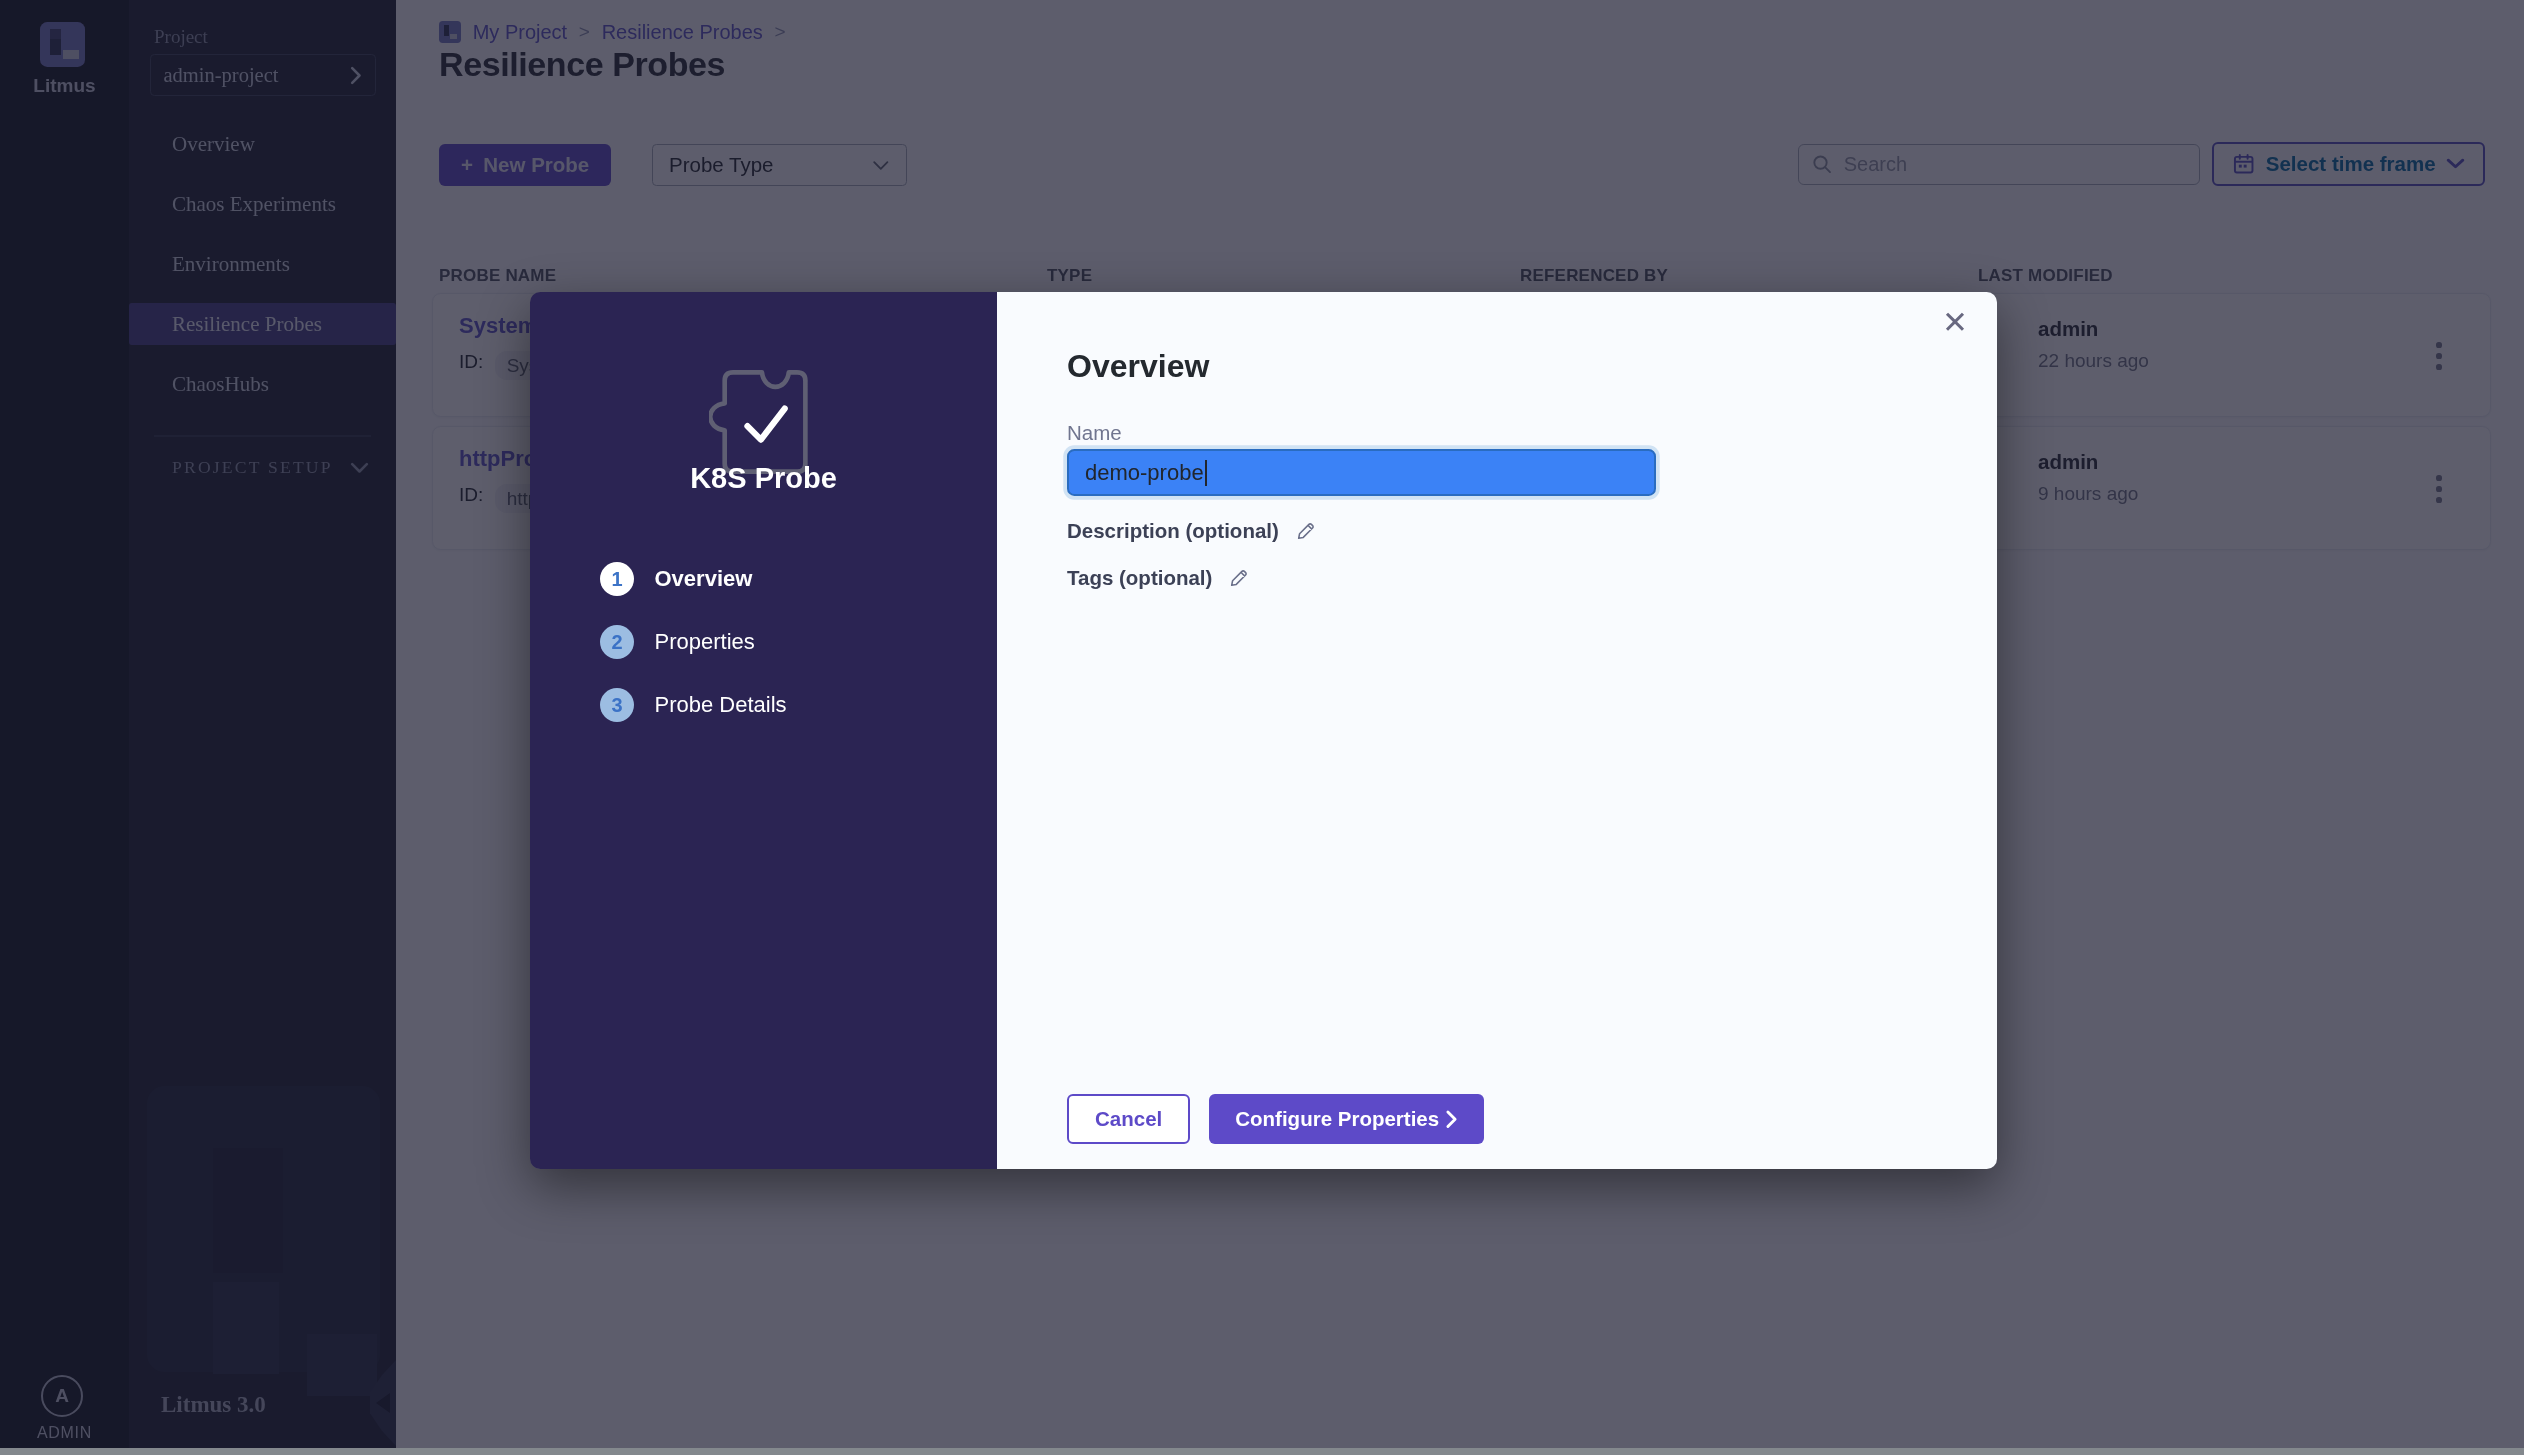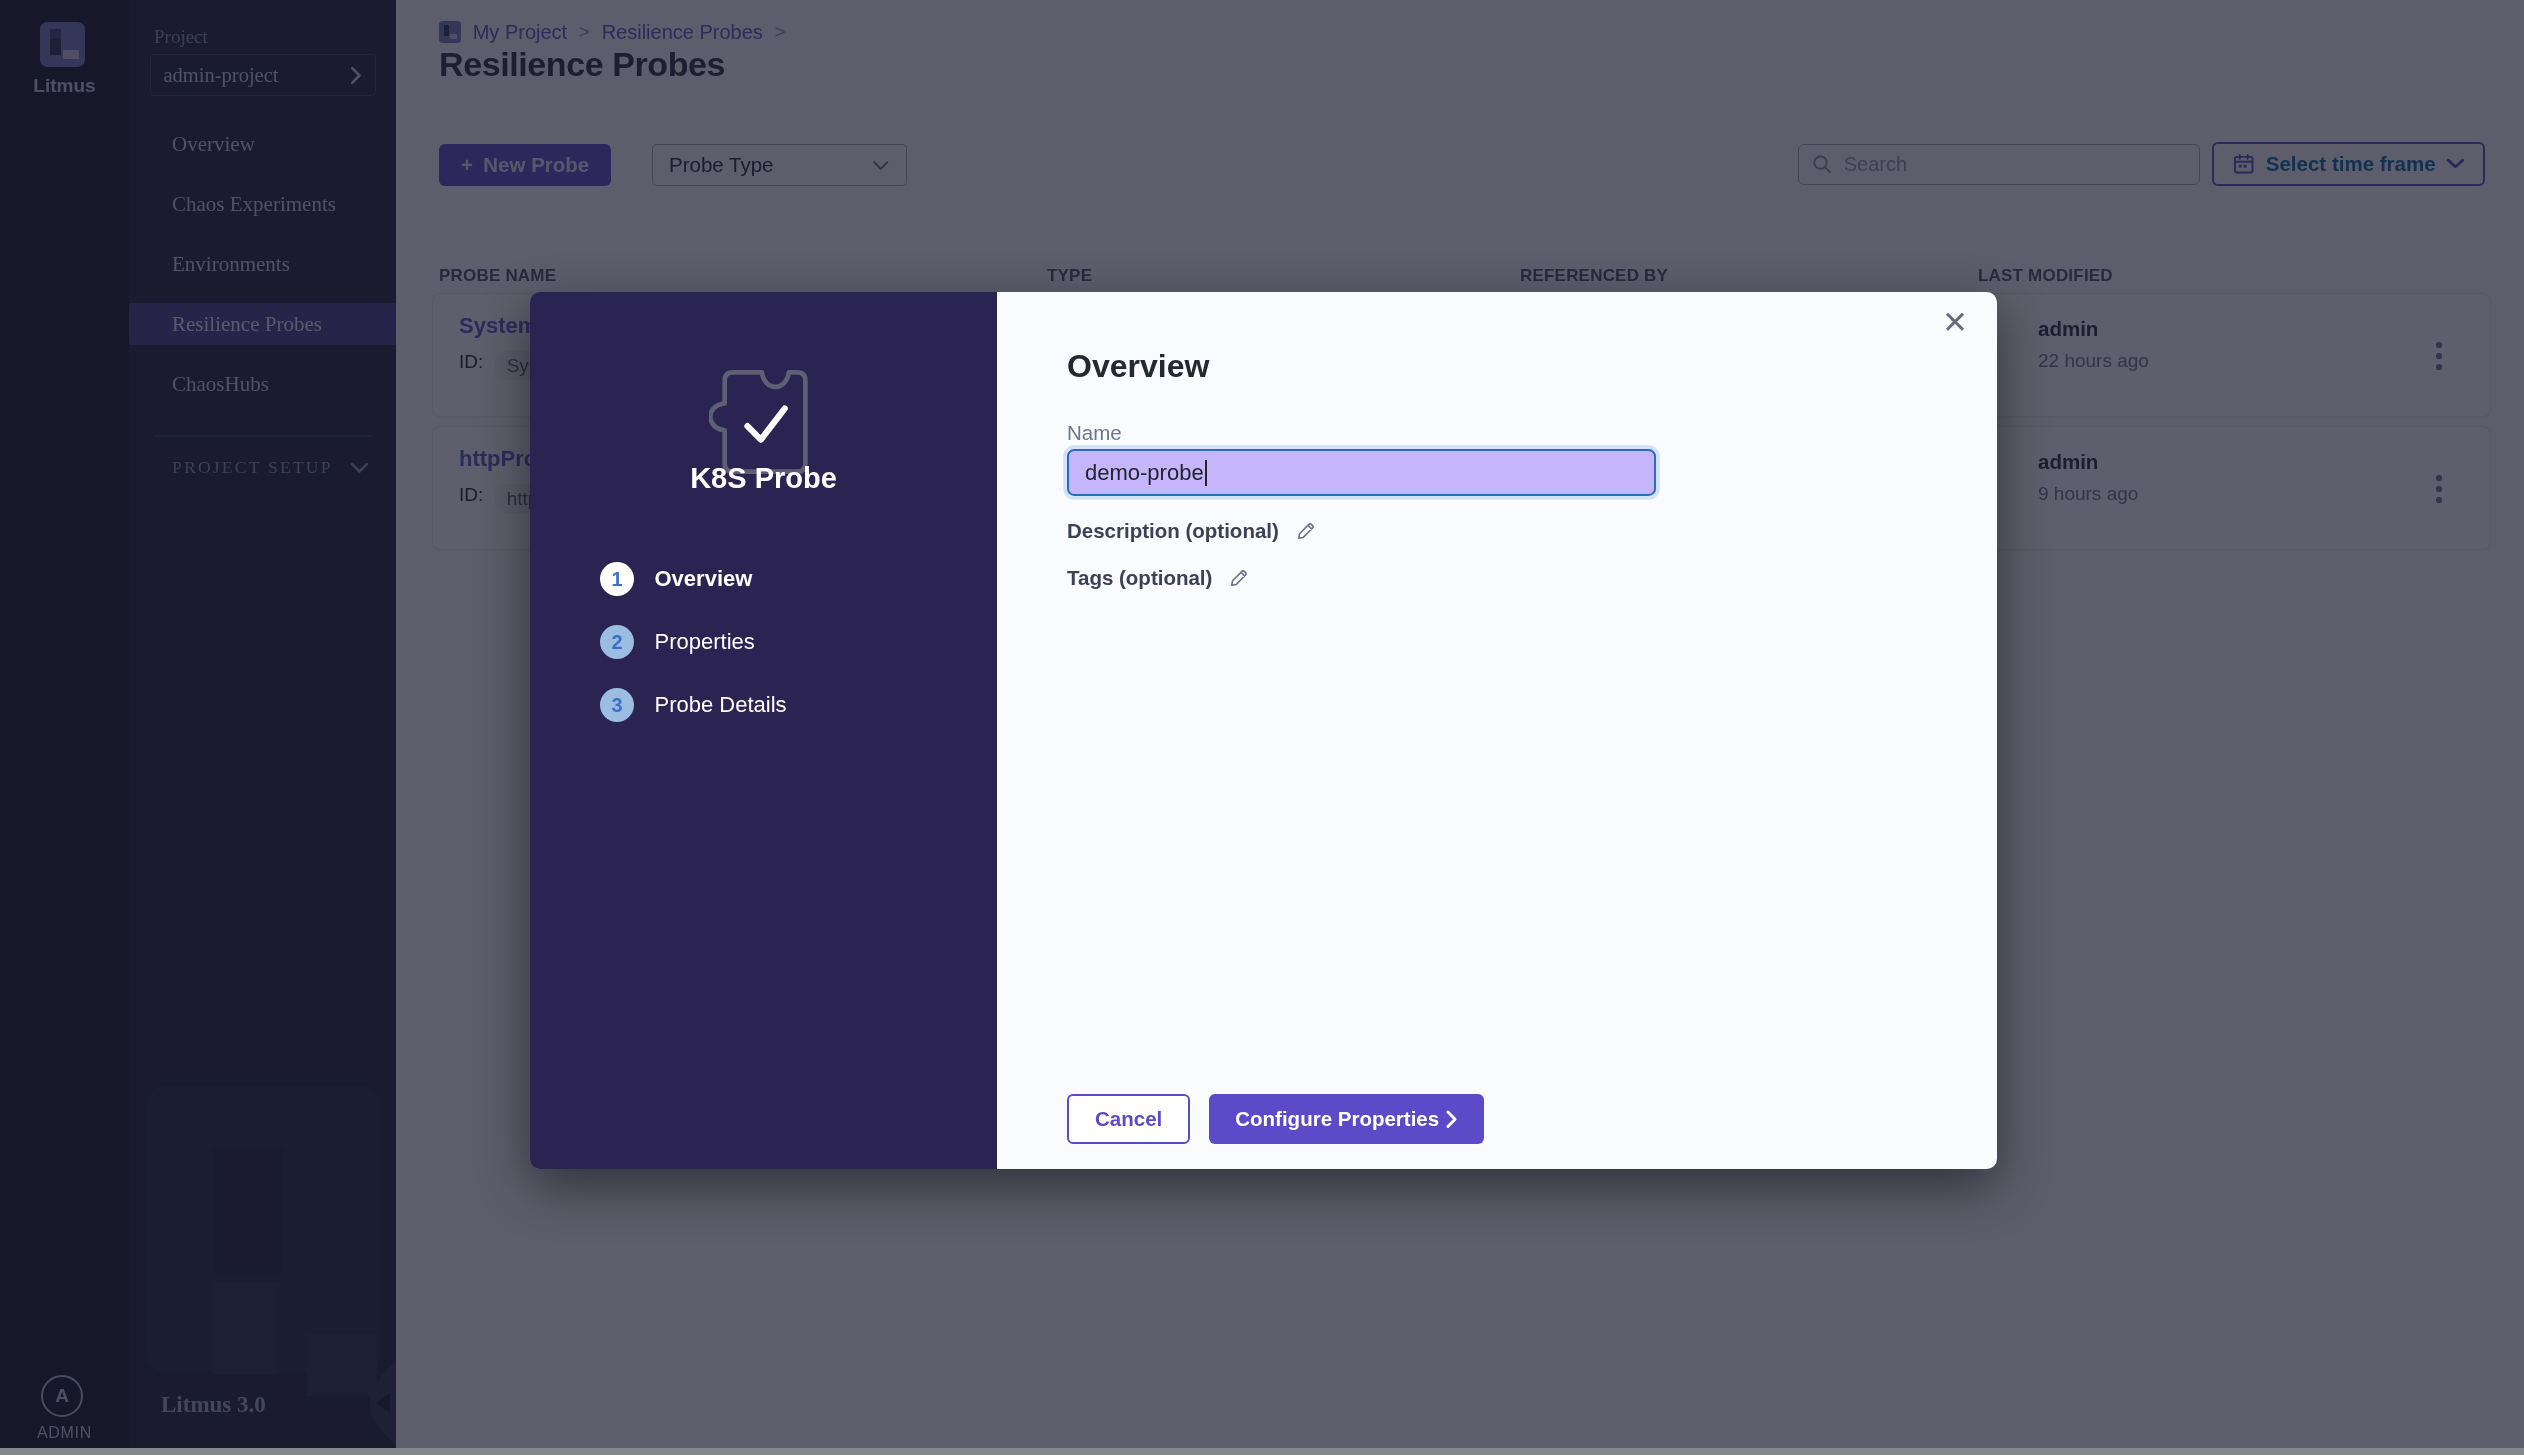--- a/index.html
+++ b/index.html
@@ -92,21 +92,21 @@
                  display:flex; align-items:center; justify-content:center; }
   .step.active .step-circle { background:#ffffff; color:#3d74c7; }
   .step-label { font-size:22px; color:#ffffff; }
   .step.active .step-label { font-weight:700; }
 
   .modal-right { flex:1; background:#f9fbfe; position:relative; }
   .modal-close { position:absolute; right:29px; top:14.7px; font-size:31px; color:#686880; background:none; border:none; cursor:pointer;
                  font-family:inherit; line-height:1; }
   .modal-title { position:absolute; left:70px; top:56px; font-size:32px; font-weight:700; color:#24292f; }
   .field-label { position:absolute; left:70px; top:129px; font-size:20.5px; color:#70758f; }
-  .name-input { position:absolute; left:70px; top:157px; width:589px; height:47px; background:#c4b5fd; border:2.2px solid #2a6cc0;
+  .name-input { position:absolute; left:70px; top:157px; width:589px; height:47px; background:#3b82f6; border:2.2px solid #2a6cc0;
                 border-radius:7.3px; box-shadow:0 0 0 3.7px rgba(70,140,210,0.22); display:flex; align-items:center; padding:0 16px; cursor:text; }
   .name-input .val { font-size:22px; color:#21262d; }
   .caret { display:inline-block; width:2.2px; height:26px; background:#21262d; margin-left:1.5px; }
   .opt-row { position:absolute; left:70px; display:flex; align-items:center; gap:16px; }
   .opt-row.desc { top:227px; } .opt-row.tags { top:274px; }
   .opt-label { font-size:20.5px; font-weight:700; color:#3c4156; }
   .modal-footer { position:absolute; left:70px; top:802px; display:flex; align-items:center; gap:19px; }
   .btn-cancel { padding:11px 26px; background:#ffffff; border:2.2px solid #5d4ac8; border-radius:5.9px; color:#5d4ac8;
                 font-size:20.5px; font-weight:700; cursor:pointer; font-family:inherit; }
   .btn-next { padding:13px 26px; background:#5d4ac8; border:none; border-radius:5.9px; color:#ffffff; font-size:20.5px; font-weight:700;

